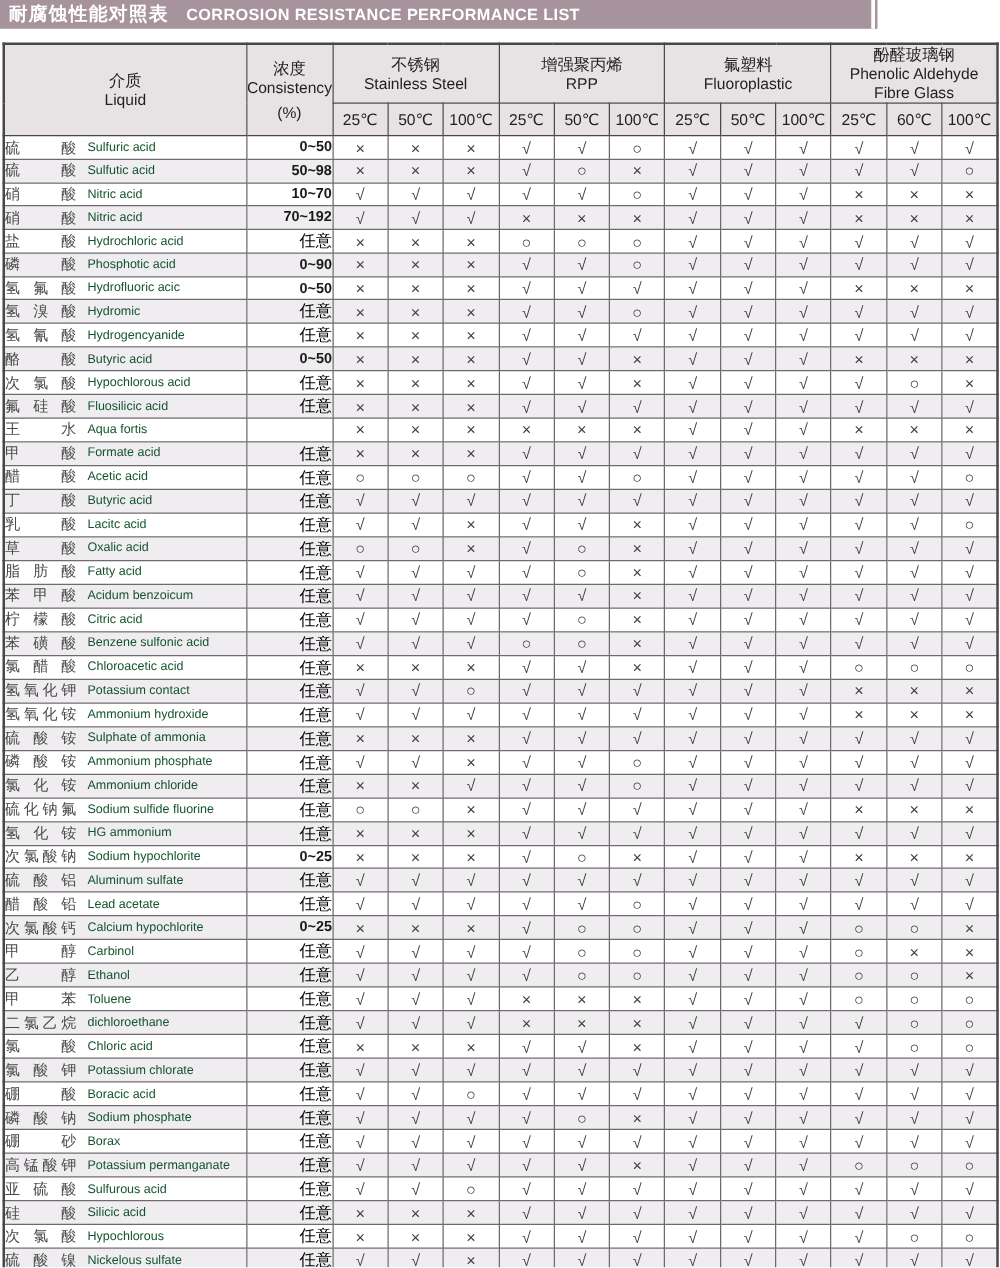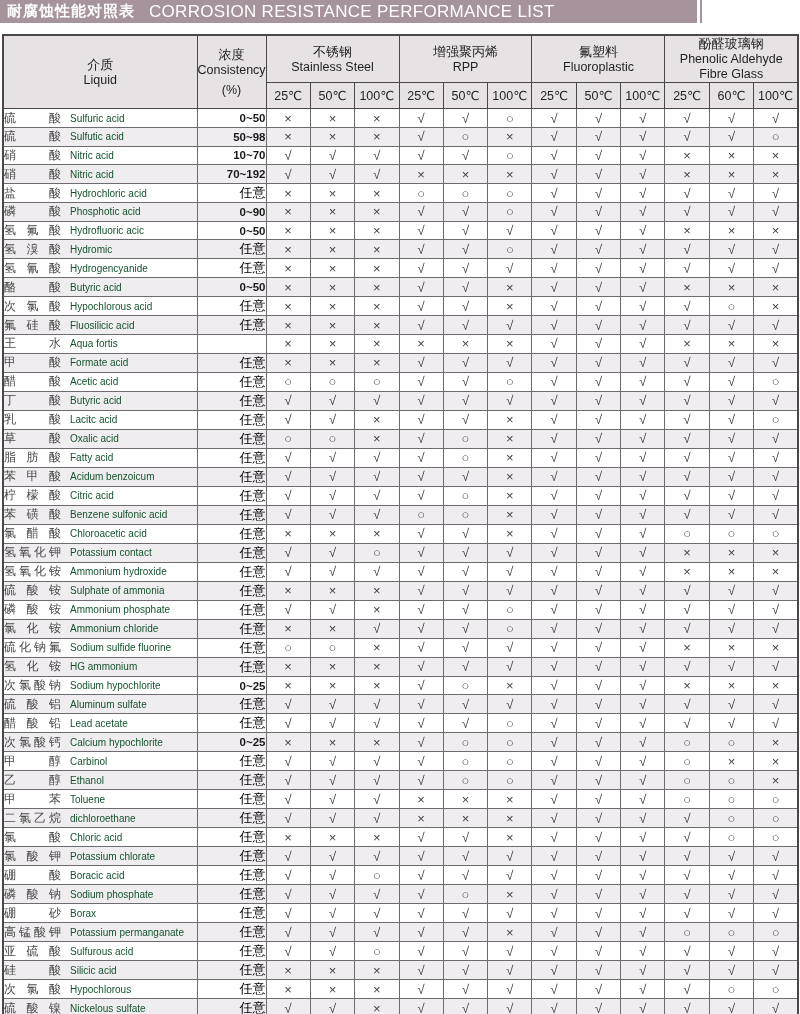--- a/index.html
+++ b/index.html
@@ -1,21 +1,21 @@
 <!DOCTYPE html>
 <html><head>
 <meta charset="utf-8">
 <style>
   html,body{margin:0;padding:0;background:#fff;}
   .page{position:relative;width:800px;height:1014px;background:#fff;overflow:hidden;
         font-family:"Liberation Sans","DejaVu Sans",sans-serif;}
   .titlebar{position:absolute;left:0;top:0;width:702px;height:23px;background:#a7939c;
             display:flex;align-items:center;}
   .titlebar .tz{color:#fff;font-weight:bold;font-size:15px;padding-left:7px;letter-spacing:1px;}
-  .titlebar .te{color:#fff;font-weight:normal;font-size:17px;margin-left:14px;letter-spacing:.3px;}
+  .titlebar .te{color:#fff;font-weight:bold;font-size:13px;margin-left:14px;letter-spacing:.3px;}
   .titlebar .tdiv{position:absolute;left:697px;top:0;width:3px;height:23px;background:#fff;}
   table.main{position:absolute;left:2px;top:34px;width:795px;border-collapse:collapse;
              table-layout:fixed;border:2px solid #4a474a;}
   table.main th,table.main td{padding:0;margin:0;overflow:hidden;}
   thead th{background:#e7e3e5;border:1px solid #4a474a;font-weight:normal;color:#1f1f1f;vertical-align:middle;}
   thead tr.gr th{height:46px;}
   thead tr.tr2 th{height:25px;font-size:12.5px;}
   thead .zh{font-size:13px;line-height:1.25;}
   thead .en{font-size:12.5px;line-height:1.2;}
   thead .unit{font-size:12.5px;margin-top:5px;}

